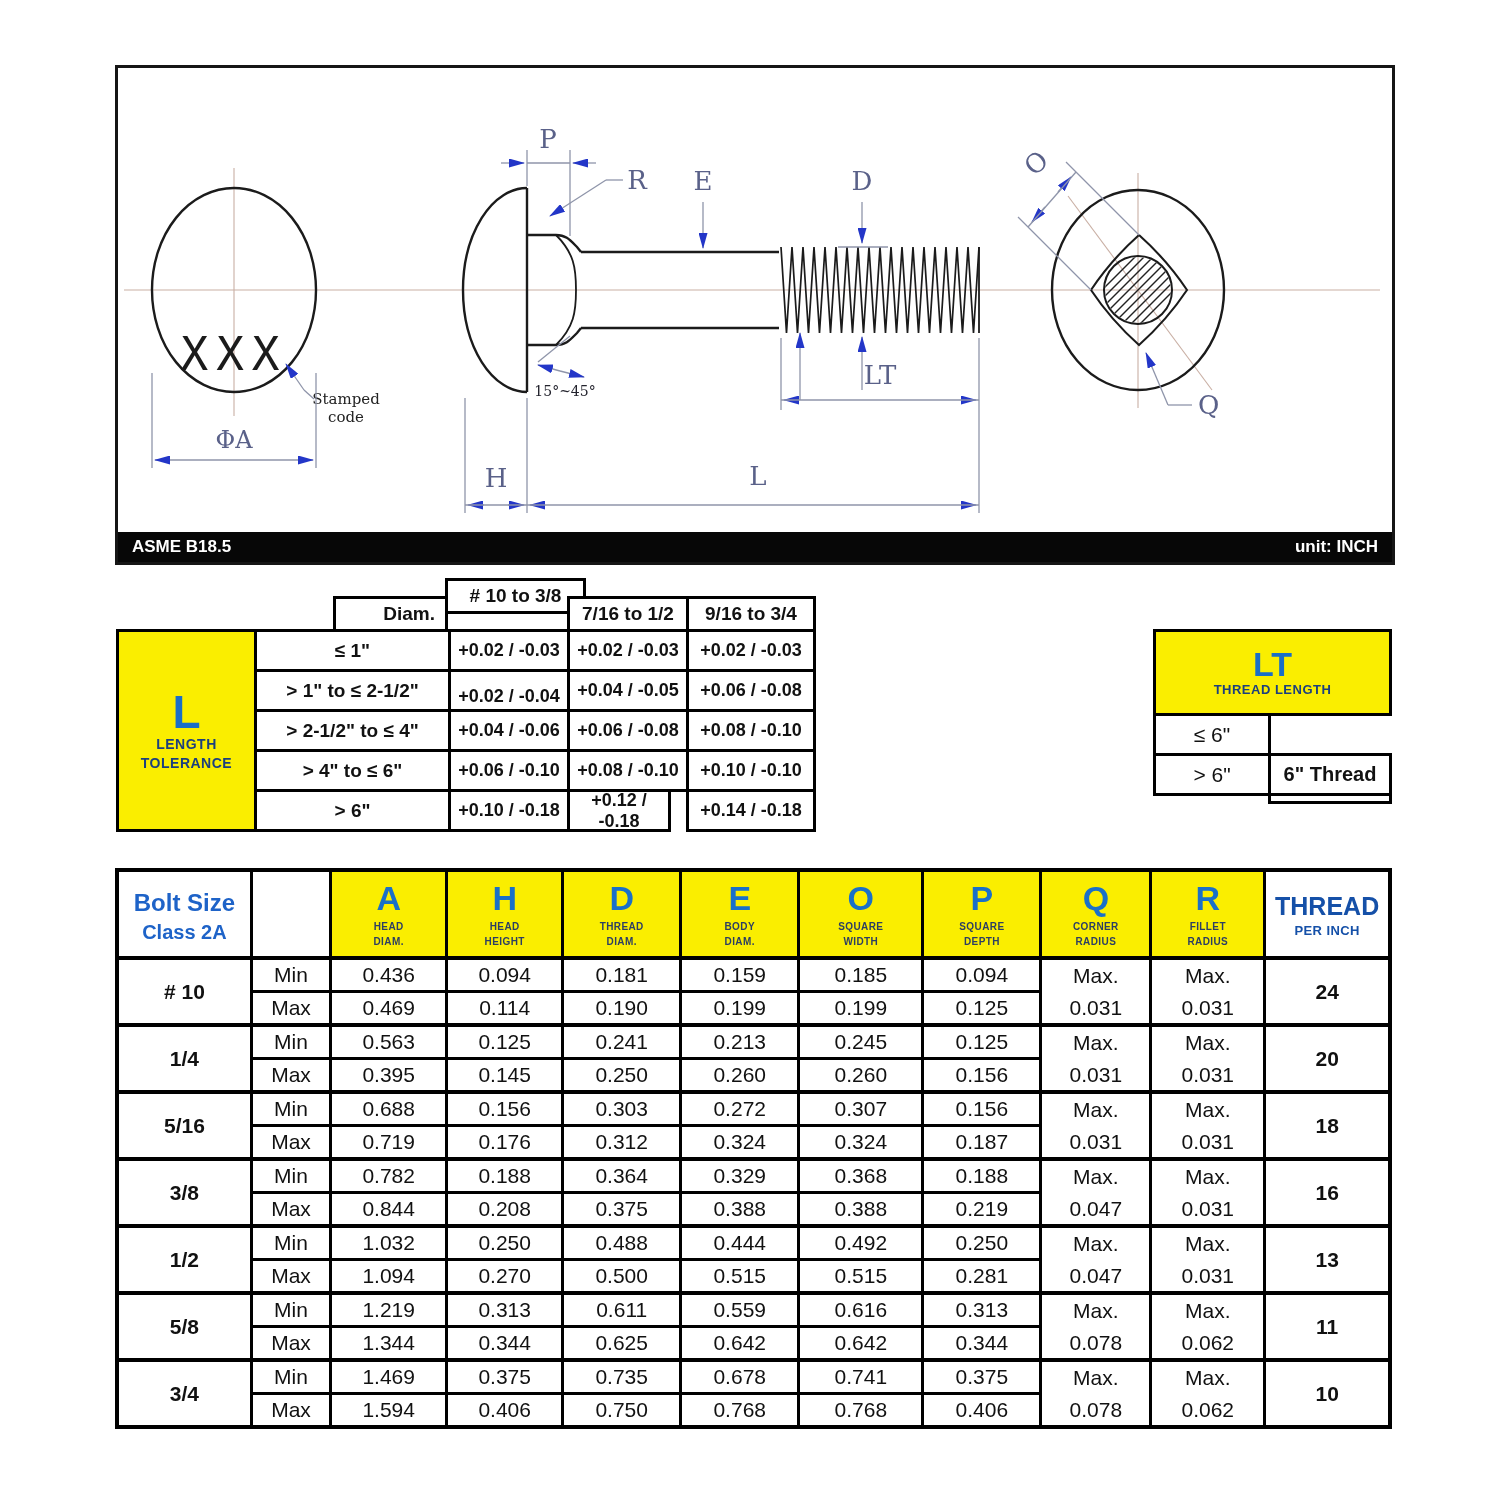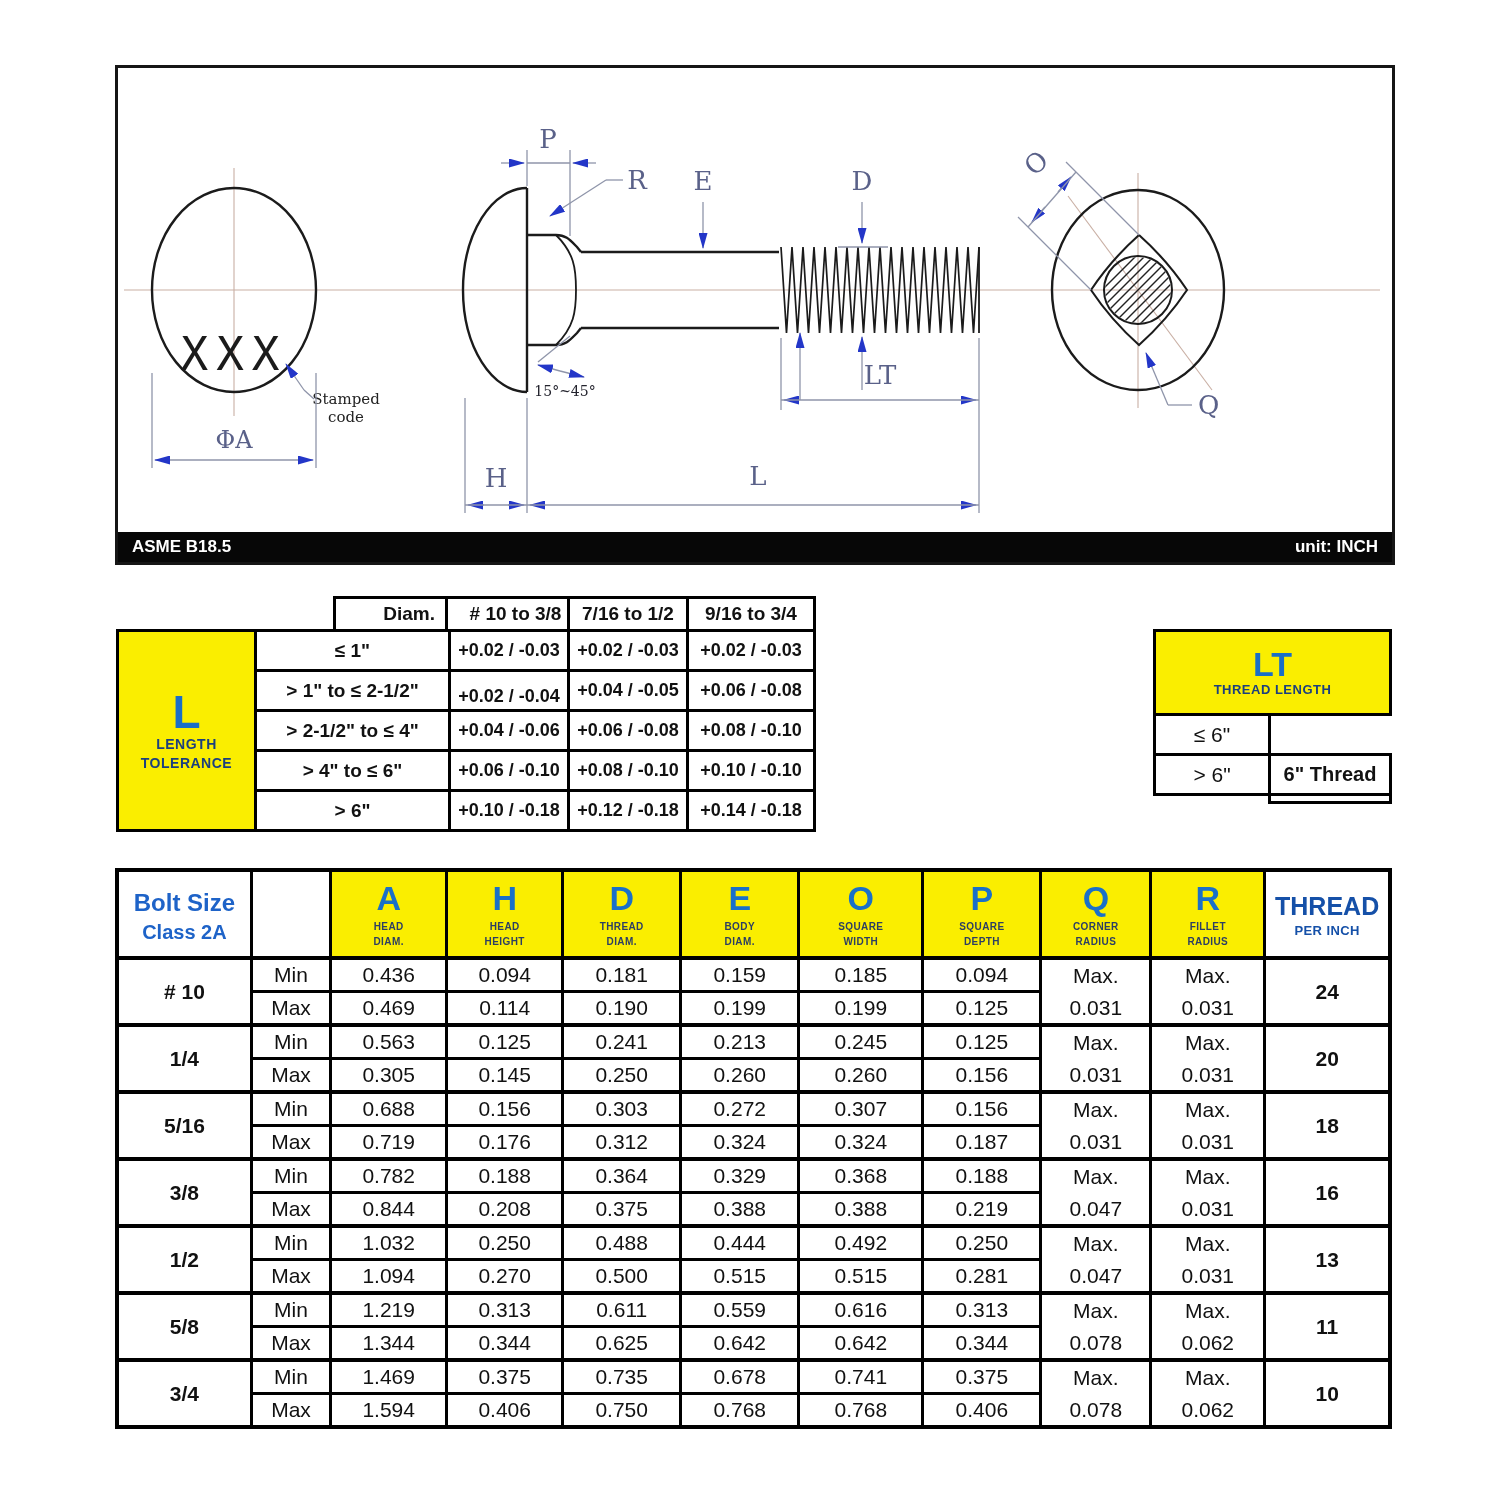--- a/index.html
+++ b/index.html
@@ -174,21 +174,21 @@
   </svg>
 
   <div class="titlebar">
     <span>ASME B18.5</span>
     <span>unit: INCH</span>
   </div>
 </div>
 
 <div>
   <div class="cell hdr" style="left:333px;top:596px;width:115px;height:36px;justify-content:flex-end;padding-right:10px;">Diam.</div>
-  <div class="cell hdr" style="left:445px;top:596px;width:141px;height:36px;"># 10 to 3/8</div>
+  <div class="cell hdr" style="left:445px;top:578px;width:141px;height:36px;"># 10 to 3/8</div>
   <div class="cell hdr" style="left:567px;top:596px;width:122px;height:36px;">7/16 to 1/2</div>
   <div class="cell hdr" style="left:686px;top:596px;width:130px;height:36px;">9/16 to 3/4</div>
 
   <div class="cell ylw col-v" style="left:116px;top:629px;width:141px;height:203px;">
     <div class="bigletter">L</div>
     <div class="subletter">LENGTH</div>
     <div class="subletter">TOLERANCE</div>
   </div>
 
   <div class="cell hdr" style="left:254px;top:629px;width:197px;height:43px;">≤ 1"</div>
@@ -206,21 +206,21 @@
   <div class="cell val" style="left:567px;top:709px;width:122px;height:43px;">+0.06 / -0.08</div>
   <div class="cell val" style="left:686px;top:709px;width:130px;height:43px;">+0.08 / -0.10</div>
 
   <div class="cell hdr" style="left:254px;top:749px;width:197px;height:43px;">&gt; 4" to ≤ 6"</div>
   <div class="cell val" style="left:448px;top:749px;width:122px;height:43px;">+0.06 / -0.10</div>
   <div class="cell val" style="left:567px;top:749px;width:122px;height:43px;">+0.08 / -0.10</div>
   <div class="cell val" style="left:686px;top:749px;width:130px;height:43px;">+0.10 / -0.10</div>
 
   <div class="cell hdr" style="left:254px;top:789px;width:197px;height:43px;">&gt; 6"</div>
   <div class="cell val" style="left:448px;top:789px;width:122px;height:43px;">+0.10 / -0.18</div>
-  <div class="cell val" style="left:567px;top:789px;width:122px;height:43px;">+0.12 / -0.18</div>
+  <div class="cell val" style="left:567px;top:789px;width:104px;height:43px;">+0.12 / -0.18</div>
   <div class="cell val" style="left:686px;top:789px;width:130px;height:43px;">+0.14 / -0.18</div>
 </div>
 
 <div>
   <div class="cell ylw col-v" style="left:1153px;top:629px;width:239px;height:87px;">
     <div class="bigletter" style="font-size:34px;">LT</div>
     <div class="subletter" style="font-size:13px;">THREAD LENGTH</div>
   </div>
   <div class="cell" style="left:1153px;top:713px;width:118px;height:43px;font-size:21px;">≤ 6"</div>
   <div class="cell" style="left:1268px;top:713px;width:124px;height:43px;font-weight:700;font-size:20px;margin-top:48px;">Full Thread</div>
@@ -340,21 +340,21 @@
           <div>0.031</div>
         </td>
       <td class="qr" rowspan="2">
           <div>Max.</div>
           <div>0.031</div>
         </td>
       <td class="tpi" rowspan="2">20</td>
     </tr>
     <tr>
       <td class="mm">Max</td>
-      <td>0.305</td>
+      <td>0.395</td>
       <td>0.145</td>
       <td>0.250</td>
       <td>0.260</td>
       <td>0.260</td>
       <td>0.156</td>
     </tr>
 
     <tr class="rmin gstart">
       <td class="size" rowspan="2">5/16</td>
       <td class="mm">Min</td>

